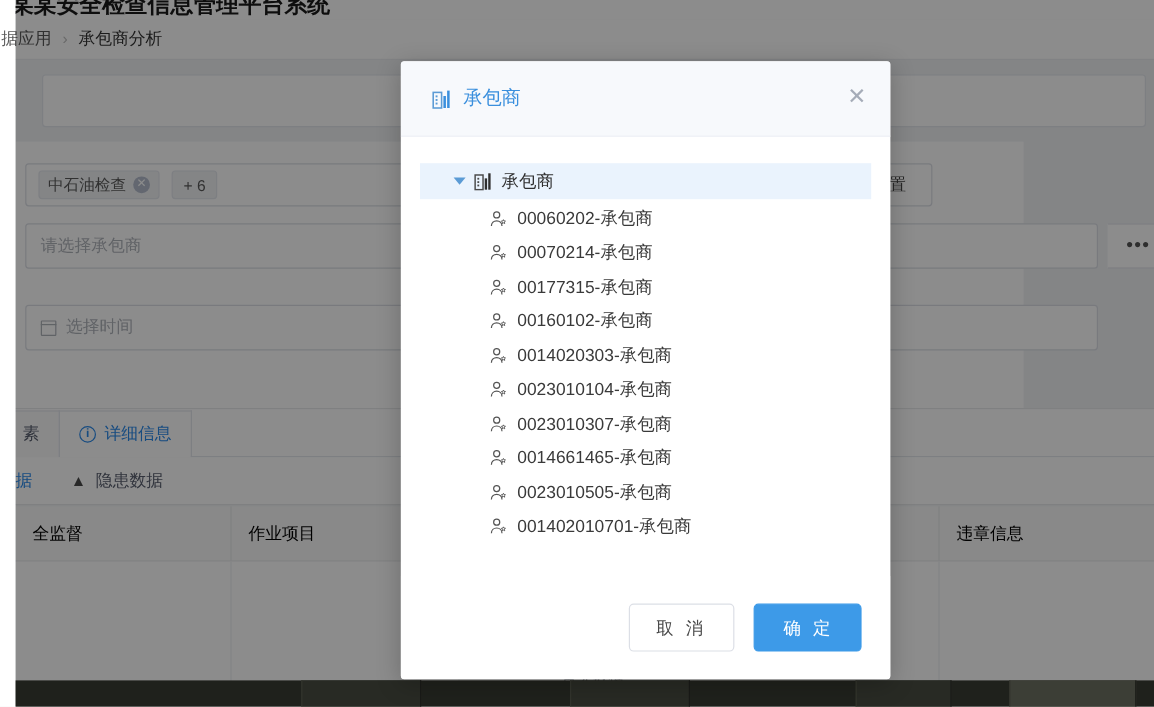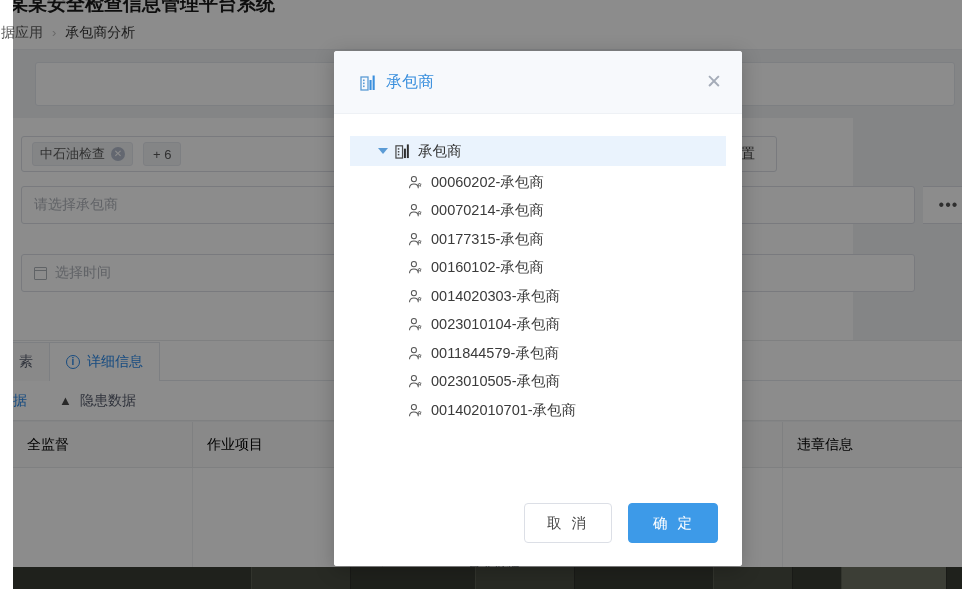--- a/index.html
+++ b/index.html
@@ -398,28 +398,36 @@
 
         <div class="tree-item">
           <svg width="15" height="15" viewBox="0 0 16 16">
             <circle cx="6.3" cy="4.4" r="2.7" fill="none" stroke="#555" stroke-width="1.1"></circle>
             <path d="M1.6 14.2c0-2.8 2.1-4.6 4.7-4.6s4.7 1.8 4.7 4.6" fill="none" stroke="#555" stroke-width="1.1"></path>
             <path d="M12.3 8.6l.55 1.15 1.25.17-.9.88.22 1.25-1.12-.6-1.12.6.22-1.25-.9-.88 1.25-.17z" fill="none" stroke="#555" stroke-width="0.85"></path>
           </svg>
           <span>0023010104-承包商</span>
         </div>
 
-
-        <div class="tree-item">
-          <svg width="15" height="15" viewBox="0 0 16 16">
-            <circle cx="6.3" cy="4.4" r="2.7" fill="none" stroke="#555" stroke-width="1.1"></circle>
-            <path d="M1.6 14.2c0-2.8 2.1-4.6 4.7-4.6s4.7 1.8 4.7 4.6" fill="none" stroke="#555" stroke-width="1.1"></path>
-            <path d="M12.3 8.6l.55 1.15 1.25.17-.9.88.22 1.25-1.12-.6-1.12.6.22-1.25-.9-.88 1.25-.17z" fill="none" stroke="#555" stroke-width="0.85"></path>
-          </svg>
-          <span>0011844579-承包商</span>
+        <div class="tree-item">
+          <svg width="15" height="15" viewBox="0 0 16 16">
+            <circle cx="6.3" cy="4.4" r="2.7" fill="none" stroke="#555" stroke-width="1.1"></circle>
+            <path d="M1.6 14.2c0-2.8 2.1-4.6 4.7-4.6s4.7 1.8 4.7 4.6" fill="none" stroke="#555" stroke-width="1.1"></path>
+            <path d="M12.3 8.6l.55 1.15 1.25.17-.9.88.22 1.25-1.12-.6-1.12.6.22-1.25-.9-.88 1.25-.17z" fill="none" stroke="#555" stroke-width="0.85"></path>
+          </svg>
+          <span>0023010307-承包商</span>
+        </div>
+
+        <div class="tree-item">
+          <svg width="15" height="15" viewBox="0 0 16 16">
+            <circle cx="6.3" cy="4.4" r="2.7" fill="none" stroke="#555" stroke-width="1.1"></circle>
+            <path d="M1.6 14.2c0-2.8 2.1-4.6 4.7-4.6s4.7 1.8 4.7 4.6" fill="none" stroke="#555" stroke-width="1.1"></path>
+            <path d="M12.3 8.6l.55 1.15 1.25.17-.9.88.22 1.25-1.12-.6-1.12.6.22-1.25-.9-.88 1.25-.17z" fill="none" stroke="#555" stroke-width="0.85"></path>
+          </svg>
+          <span>0014661465-承包商</span>
         </div>
 
         <div class="tree-item">
           <svg width="15" height="15" viewBox="0 0 16 16">
             <circle cx="6.3" cy="4.4" r="2.7" fill="none" stroke="#555" stroke-width="1.1"></circle>
             <path d="M1.6 14.2c0-2.8 2.1-4.6 4.7-4.6s4.7 1.8 4.7 4.6" fill="none" stroke="#555" stroke-width="1.1"></path>
             <path d="M12.3 8.6l.55 1.15 1.25.17-.9.88.22 1.25-1.12-.6-1.12.6.22-1.25-.9-.88 1.25-.17z" fill="none" stroke="#555" stroke-width="0.85"></path>
           </svg>
           <span>0023010505-承包商</span>
         </div>

